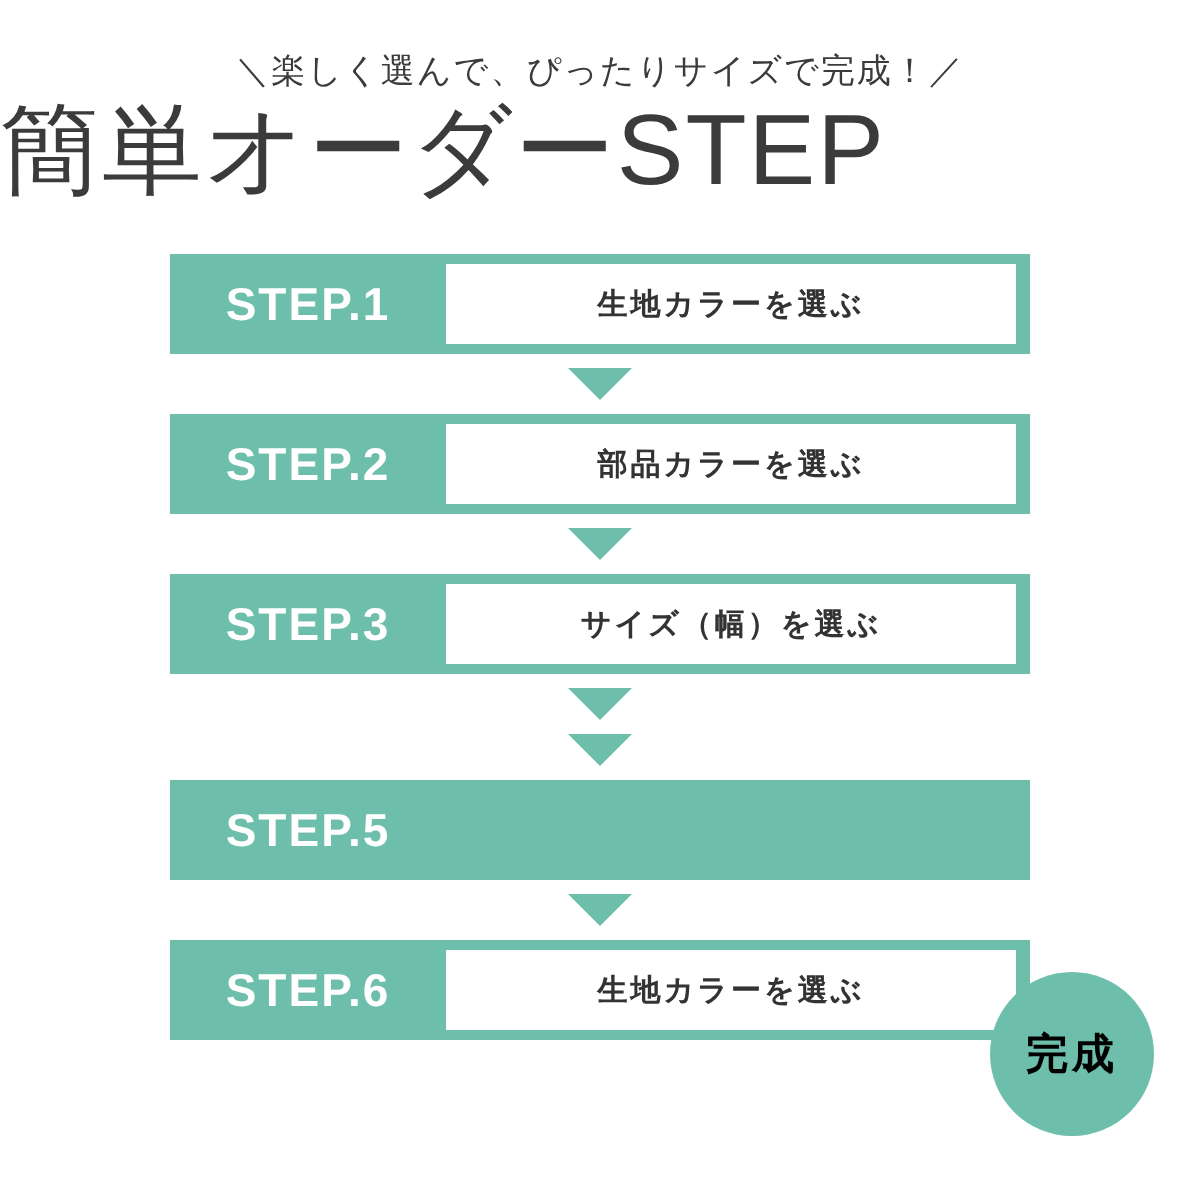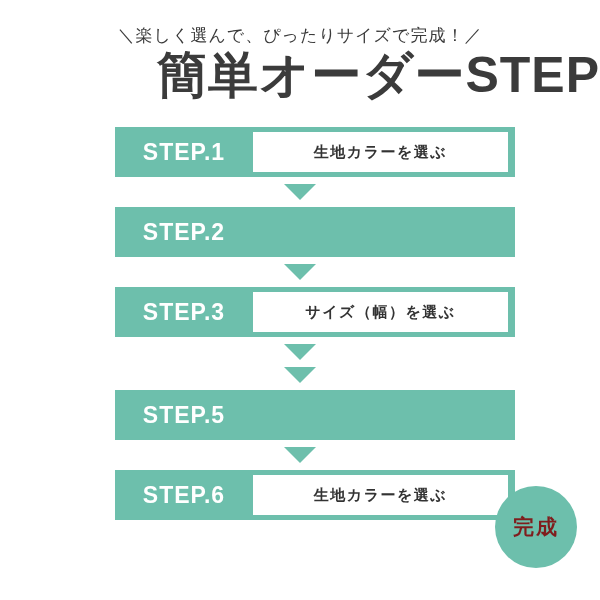--- a/index.html
+++ b/index.html
@@ -30,39 +30,38 @@
     font-size: 17px;
     font-weight: 400;
     letter-spacing: 1px;
     color: var(--text-dark);
   }
   .title {
     position: absolute;
     top: 47px;
     left: 0;
     right: 0;
-    text-align: right;
+    text-align: left;
     font-size: 50px;
     line-height: 1.15;
-    font-weight: 700;
+    font-weight: 400;
     letter-spacing: 1px;
     color: var(--text-dark);
     white-space: nowrap;
   }
   .steps {
     position: absolute;
     left: 85px;
     top: 127px;
     width: 430px;
   }
   .step {
     position: relative;
     height: 50px;
     background: var(--teal);
-    margin-left: 30px;
   }
   .step-label {
     position: absolute;
     left: 0; top: 0;
     width: 138px; height: 50px;
     display: flex;
     align-items: center;
     justify-content: center;
     color: #ffffff;
     font-weight: bold;
@@ -92,21 +91,21 @@
     margin: 7px auto;
   }
   .badge {
     position: absolute;
     left: 495px;
     top: 486px;
     width: 82px;
     height: 82px;
     border-radius: 50%;
     background: var(--teal);
-    color: #7f1d1d;
+    color: #000000;
     font-weight: bold;
     font-size: 21px;
     letter-spacing: 2px;
     display: flex;
     align-items: center;
     justify-content: center;
     z-index: 5;
   }
 </style>
 </head>
@@ -120,20 +119,21 @@
   <div class="steps">
 
     <div class="step">
       <div class="step-label">STEP.1</div>
       <div class="step-box">生地カラーを選ぶ</div>
     </div>
     <div class="arrow-down"></div>
 
     <div class="step">
       <div class="step-label">STEP.2</div>
+      <div class="step-box">部品カラーを選ぶ</div>
     </div>
     <div class="arrow-down"></div>
 
     <div class="step">
       <div class="step-label">STEP.3</div>
       <div class="step-box">サイズ（幅）を選ぶ</div>
     </div>
     <div class="arrow-down"></div>
 
     <div class="arrow-down"></div>

